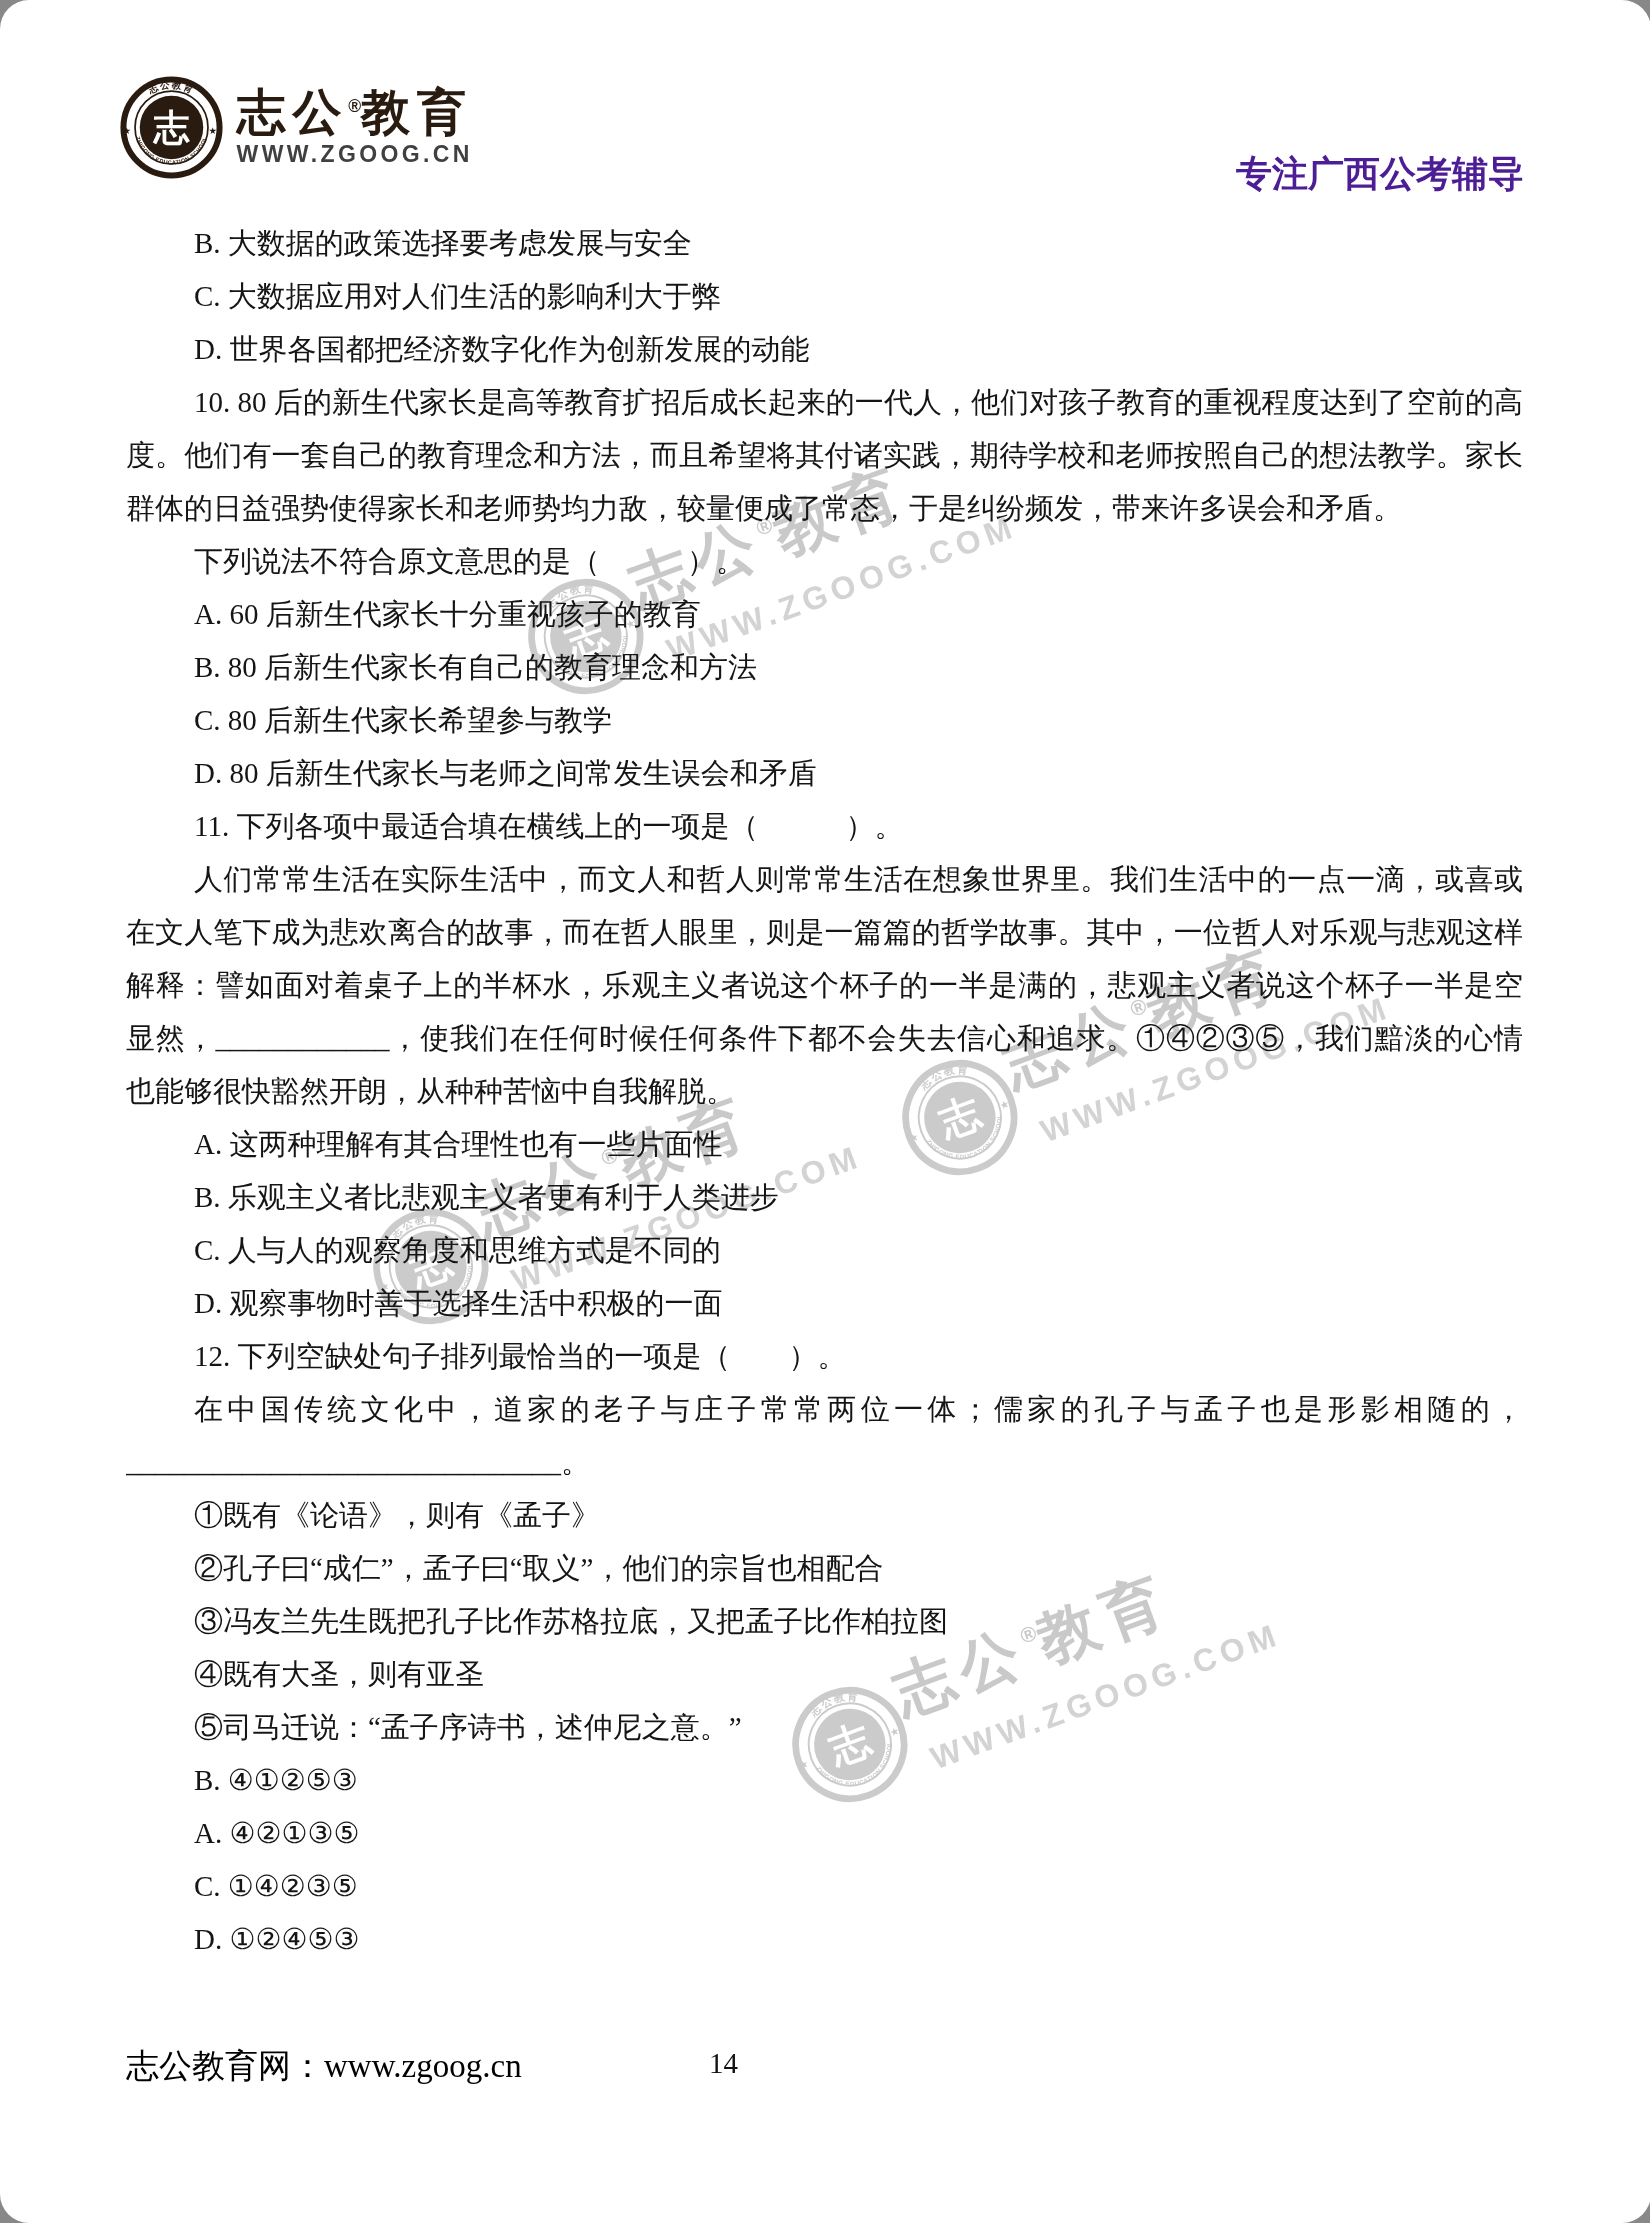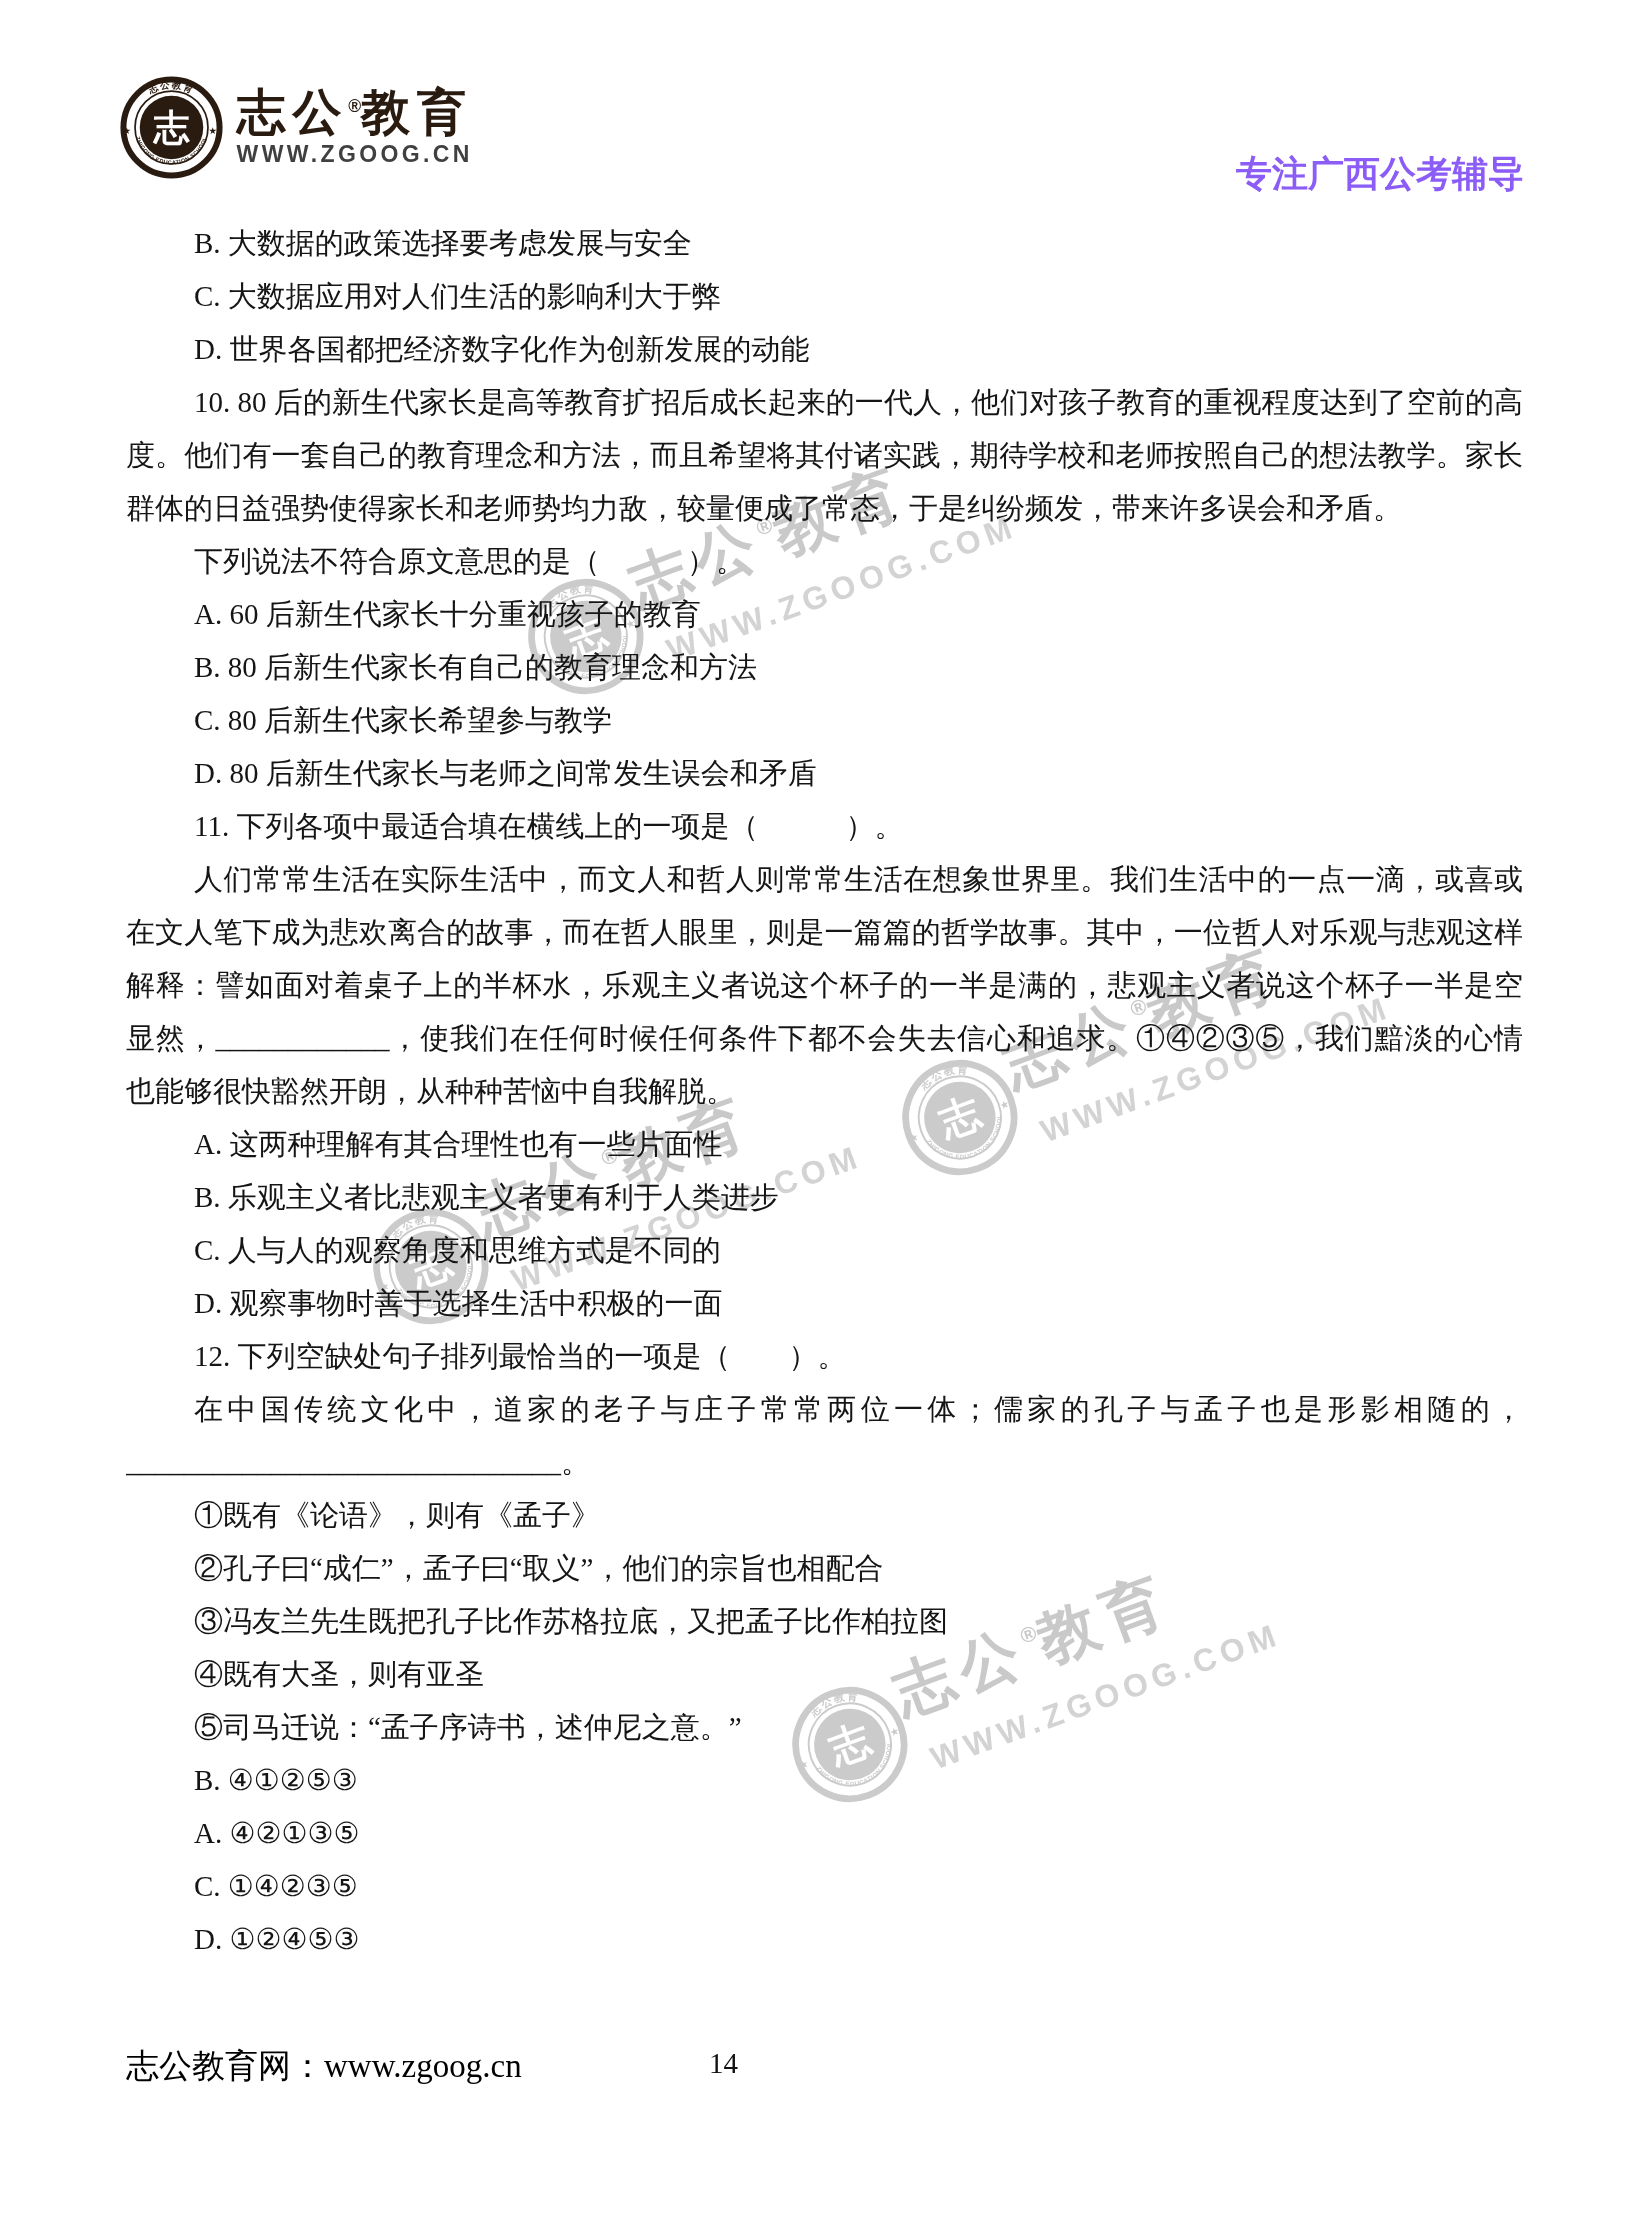--- a/index.html
+++ b/index.html
@@ -1,37 +1,37 @@
 <!DOCTYPE html>
 <html><head>
 <meta charset="utf-8">
 <style>
   html,body { margin:0; padding:0; background:#888; }
   .page {
     position:relative; width:1651px; height:2223px; margin:0 auto;
     background:#ffffff; overflow:hidden;
-    font-family:"Liberation Serif","DejaVu Serif",serif; color:#151515;
+    font-family:"Liberation Serif","DejaVu Serif",serif; color:#151515;border-radius:29px;
   }
 
   
   .logo { position:absolute; left:120px; top:76px; display:flex; gap:13.6px; color:#2a1b10; z-index:3; }
   .logo .seal { width:103px; height:103px; color:#2a1b10; }
   .logo-col { display:flex; flex-direction:column; justify-content:center; }
   .brand {
     font-family:"Liberation Sans","DejaVu Sans",sans-serif; font-weight:bold;
     font-size:49px; letter-spacing:6.8px; line-height:1.05; white-space:nowrap;
   }
   .brand sup { font-size:17.5px; vertical-align:17.5px; letter-spacing:0; }
   .brand-url {
     font-family:"Liberation Sans","DejaVu Sans",sans-serif; font-weight:bold;
     font-size:23px; letter-spacing:3.4px; margin-top:3px; color:#404040; white-space:nowrap;
   }
   .tagline {
     position:absolute; right:127px; top:150px; font-size:36px; font-weight:bold;
-    color:#8b5cf6; z-index:3; white-space:nowrap;
+    color:#4c1d95; z-index:3; white-space:nowrap;
   }
 
   
   .wm { position:absolute; width:427px; height:160px; transform:rotate(-20deg); z-index:1; pointer-events:none; }
   .wm .seal { position:absolute; left:0; top:0; width:116px; height:116px; color:#cbcbcb; }
   .wm-text {
     position:absolute; left:118px; top:-11.6px; white-space:nowrap;
     font-family:"Liberation Sans","DejaVu Sans",sans-serif; font-weight:bold;
     font-size:60px; letter-spacing:8.7px; color:#c9c9c9;
   }

